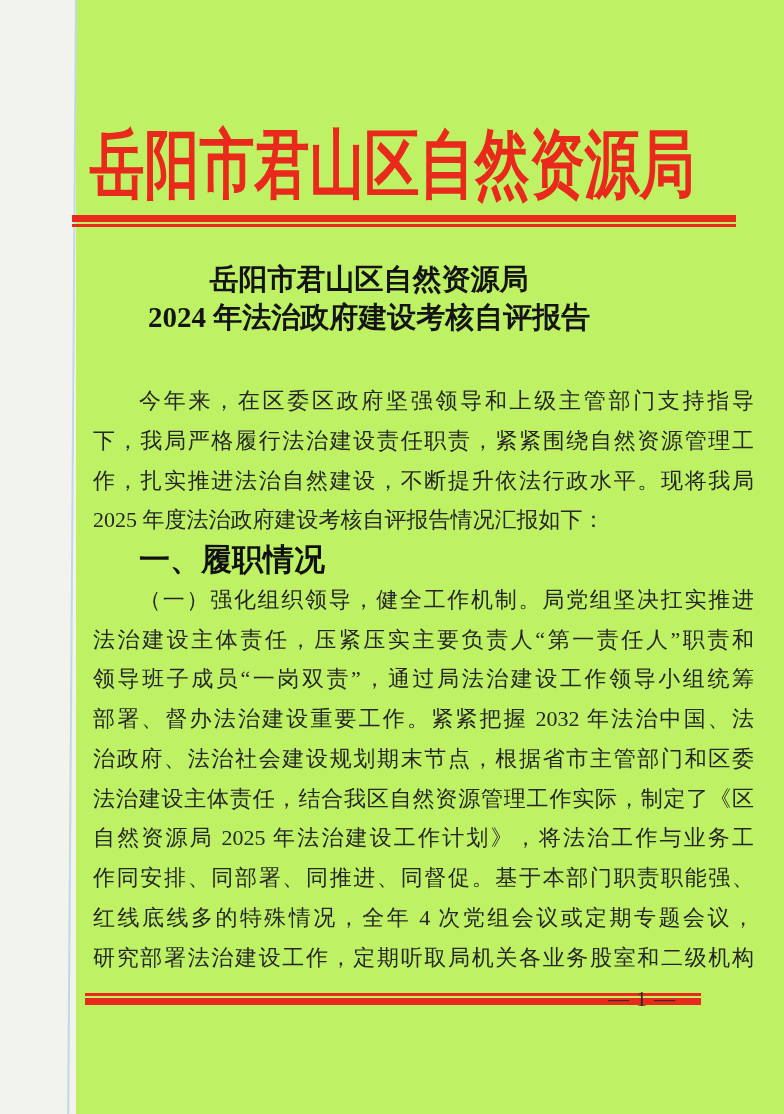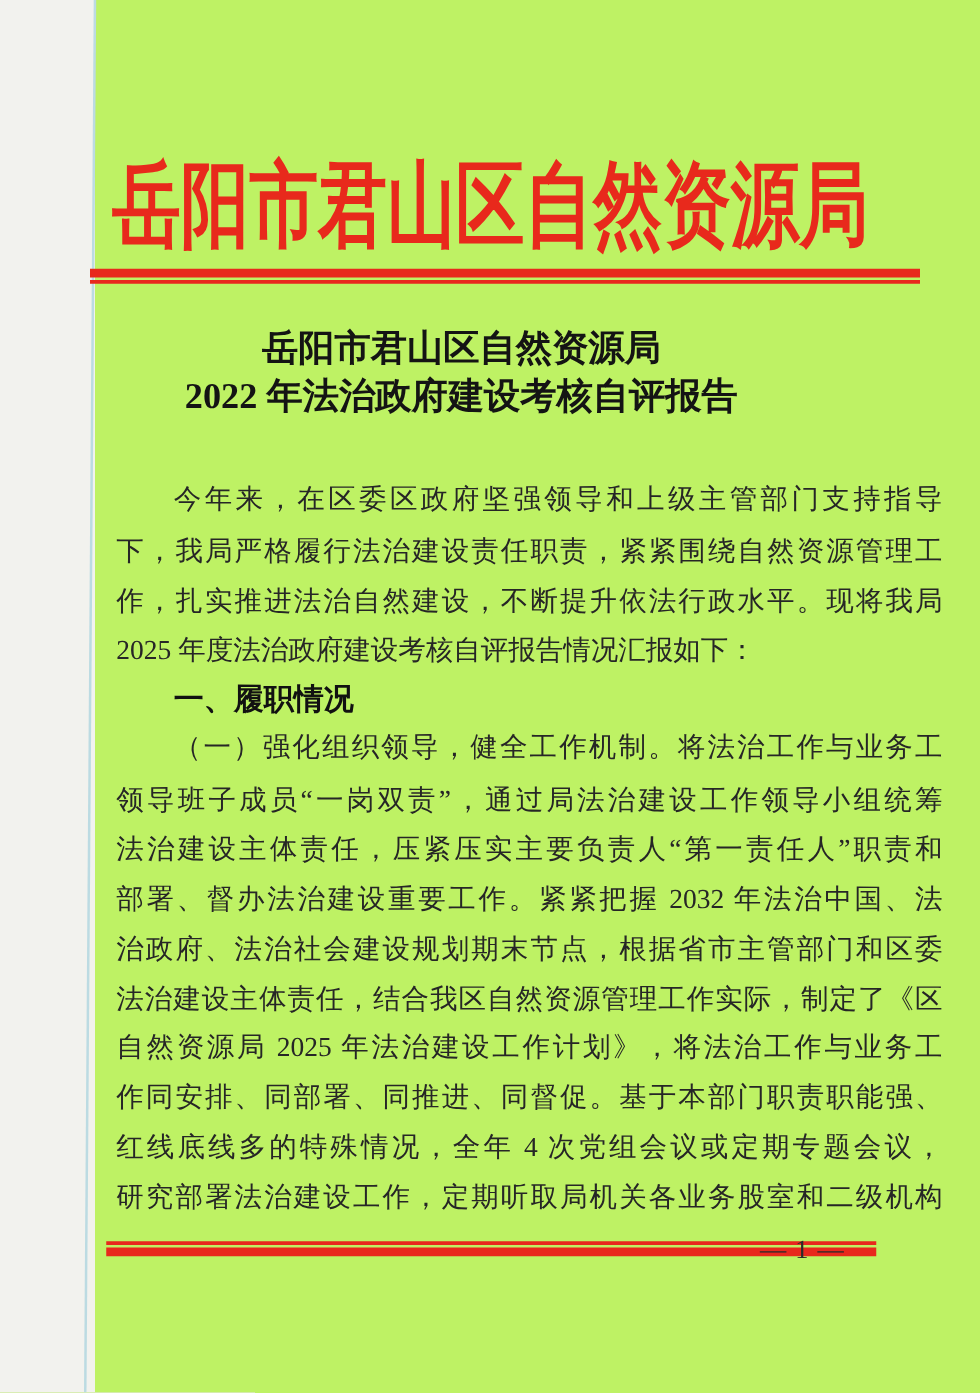--- a/index.html
+++ b/index.html
@@ -57,25 +57,25 @@
     font-size: 22px;
   }
   .line {
     height: 39.75px;
     line-height: 39.75px;
     text-align: justify;
     text-align-last: justify;
     overflow: hidden;
   }
   .line.nofill { text-align: left; text-align-last: left; }
-  .line.indent { padding-left: 46px; box-sizing: border-box; font-family: Liberation Mono, monospace; }
+  .line.indent { padding-left: 46px; box-sizing: border-box; }
   .line.heading {
     font-family: "Liberation Sans", "DejaVu Sans", sans-serif;
     font-weight: bold;
-    font-size: 24px;
+    font-size: 31px;
     color: #111;
   }
   
   .rule-bottom { position: absolute; left: 85px; top: 993px; width: 616px; }
   .rule-bottom .bar-thin  { height: 3px; background: #e8291c; }
   .rule-bottom .bar-gap   { height: 2px; background: transparent; }
   .rule-bottom .bar-thick { height: 7px; background: #e8291c; }
   
   .page-number {
     position: absolute; left: 596px; top: 983px; width: 92px;
@@ -97,32 +97,32 @@
   <div class="letterhead">岳阳市君山区自然资源局</div>
 
   <div class="rule-top">
     <div class="bar-thick"></div>
     <div class="bar-gap"></div>
     <div class="bar-thin"></div>
   </div>
 
   <div class="doc-title">
     <div>岳阳市君山区自然资源局</div>
-    <div>2022 年法治政府建设考核自评报告</div>
+    <div>2024 年法治政府建设考核自评报告</div>
   </div>
 
   <div class="body-text">
       <div class="line indent">今年来，在区委区政府坚强领导和上级主管部门支持指导</div>
       <div class="line">下，我局严格履行法治建设责任职责，紧紧围绕自然资源管理工</div>
       <div class="line">作，扎实推进法治自然建设，不断提升依法行政水平。现将我局</div>
       <div class="line nofill">2025 年度法治政府建设考核自评报告情况汇报如下：</div>
       <div class="line heading indent nofill">一、履职情况</div>
-      <div class="line indent">（一）强化组织领导，健全工作机制。将法治工作与业务工</div>
+      <div class="line indent">（一）强化组织领导，健全工作机制。局党组坚决扛实推进</div>
+      <div class="line">法治建设主体责任，压紧压实主要负责人“第一责任人”职责和</div>
       <div class="line">领导班子成员“一岗双责”，通过局法治建设工作领导小组统筹</div>
-      <div class="line">法治建设主体责任，压紧压实主要负责人“第一责任人”职责和</div>
       <div class="line">部署、督办法治建设重要工作。紧紧把握 2032 年法治中国、法</div>
       <div class="line">治政府、法治社会建设规划期末节点，根据省市主管部门和区委</div>
       <div class="line">法治建设主体责任，结合我区自然资源管理工作实际，制定了《区</div>
       <div class="line">自然资源局 2025 年法治建设工作计划》，将法治工作与业务工</div>
       <div class="line">作同安排、同部署、同推进、同督促。基于本部门职责职能强、</div>
       <div class="line">红线底线多的特殊情况，全年 4 次党组会议或定期专题会议，</div>
       <div class="line">研究部署法治建设工作，定期听取局机关各业务股室和二级机构</div>
     </div>
 
   <div class="rule-bottom">

